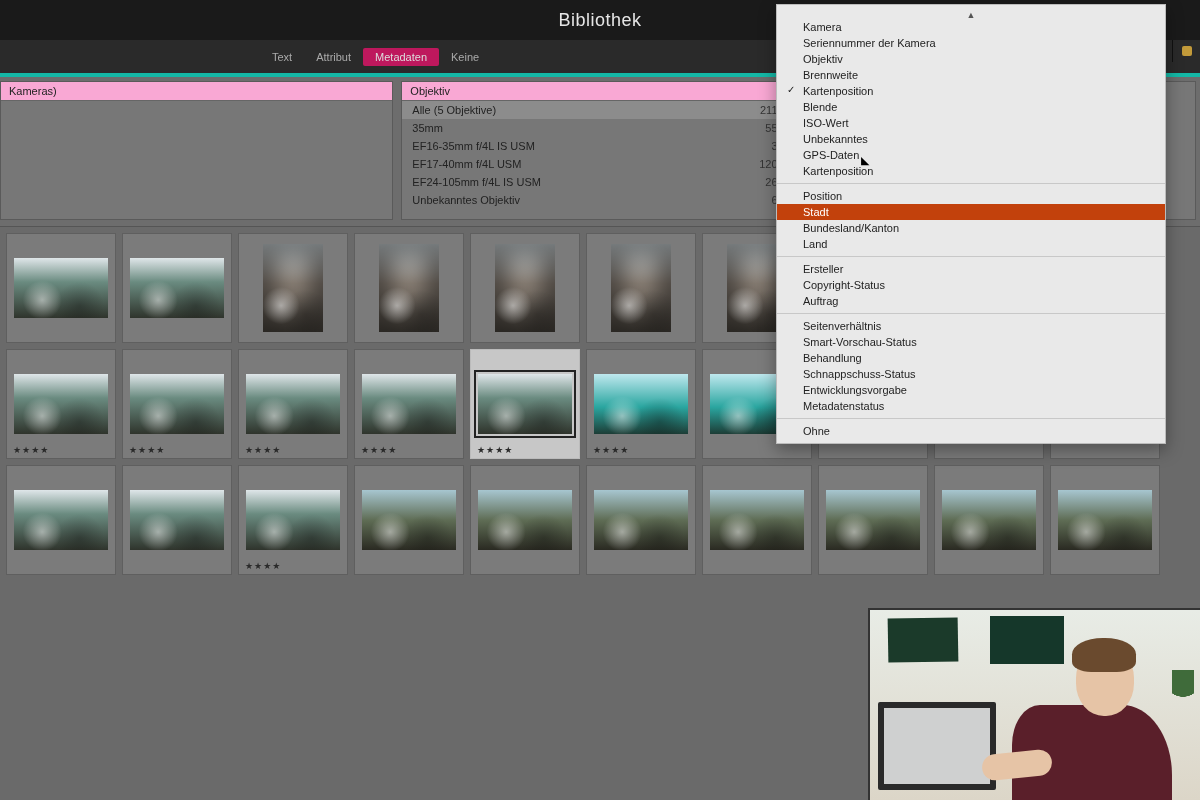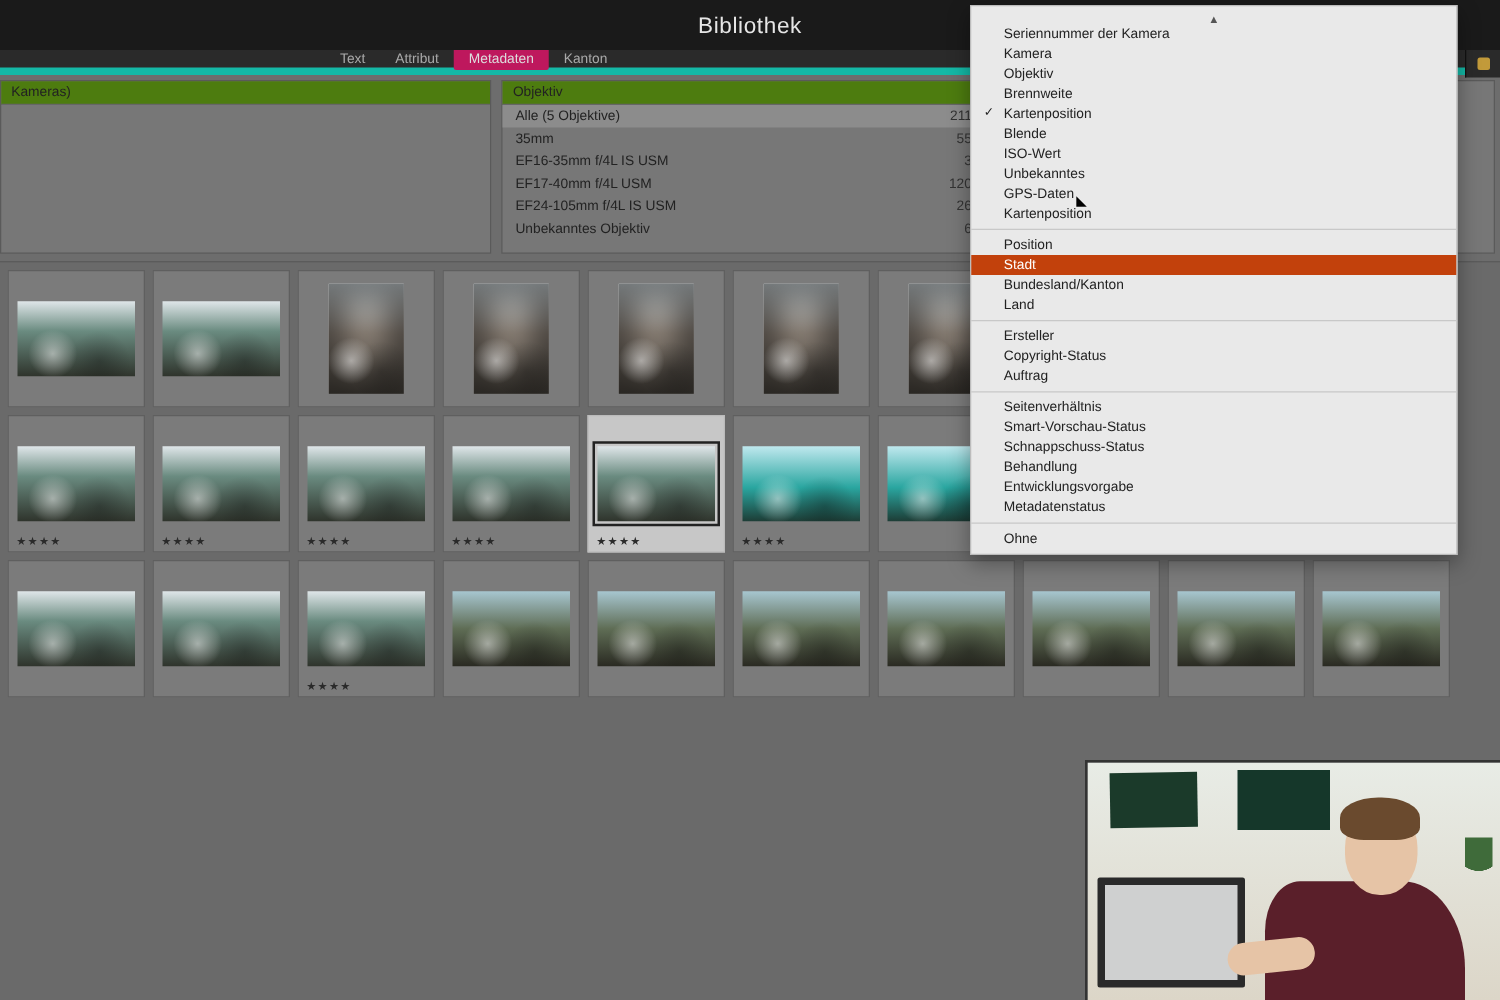--- a/index.html
+++ b/index.html
@@ -1,25 +1,25 @@
 <!DOCTYPE html>
 <html><head>
 <meta charset="utf-8">
 <style>
   * { box-sizing: border-box; margin: 0; padding: 0; font-family: "Helvetica Neue", Arial, sans-serif; }
   html, body { width: 1200px; height: 800px; background: #6a6a6a; overflow: hidden; }
   .topbar { height: 40px; background: #1a1a1a; color: #e6e6e6; display: flex; align-items: center; justify-content: center; font-size: 18px; position: relative; }
   .topbar .title { letter-spacing: 0.5px; }
-  .toolbar { height: 20px; background: #2a2a2a; display: flex; align-items: center; padding-left: 260px; gap: 0; border-bottom: 6px solid #14b8a6; font-size: 11px; color: #aaa; }
+  .toolbar { height: 37px; background: #2a2a2a; display: flex; align-items: center; padding-left: 260px; gap: 0; border-bottom: 4px solid #14b8a6; font-size: 11px; color: #aaa; }
   .toolbar .tab { padding: 3px 12px; cursor: pointer; }
   .toolbar .tab.active { background: #be185d; color: #ddd; border-radius: 2px; }
   .filters { height: 150px; background: #6d6d6d; display: flex; gap: 8px; padding: 4px 4px 6px 0; border-bottom: 1px solid #555; }
   .filter-pane { flex: 1; background: #777; border: 1px solid #5a5a5a; display: flex; flex-direction: column; font-size: 11px; color: #222; min-width: 0; }
   .filter-pane:first-child { margin-left: 0; }
-  .filter-head { background: #4d7c0f; padding: 3px 8px; font-size: 11px; color: #222; border-bottom: 1px solid #666; }
+  .filter-head { background: #f9a8d4; padding: 3px 8px; font-size: 11px; color: #222; border-bottom: 1px solid #666; }
   .filter-row { display: flex; justify-content: space-between; padding: 3px 10px; cursor: pointer; }
   .filter-row.sel { background: #8c8c8c; }
   .filter-row .count { color: #333; }
   .grid-area { padding: 6px 2px; background: #6a6a6a; }
   .grid-row { display: flex; gap: 6px; margin-bottom: 6px; padding: 0 4px; }
   .cell { width: 110px; height: 110px; background: #7b7b7b; border: 1px solid #5f5f5f; display: flex; flex-direction: column; align-items: center; justify-content: center; position: relative; padding: 4px; }
   .cell.selected { background: #c7c7c7; border: 1px solid #bbb; }
   .cell.selected .thumb { outline: 2px solid #222; outline-offset: 2px; }
   .cell .thumb { width: 94px; height: 60px; background: linear-gradient(180deg,#cfd7da 0%, #8a8076 45%, #4b463f 100%); position: relative; overflow: hidden; }
   .cell .thumb.portrait { width: 60px; height: 88px; }
@@ -63,21 +63,21 @@
   <span class="title">Bibliothek</span>
 </div>
 <div class="right-strip">
     <div class="pip"></div>
   </div>
 
 <div class="toolbar">
   <div class="tab">Text</div>
   <div class="tab">Attribut</div>
   <div class="tab active">Metadaten</div>
-  <div class="tab">Kanton</div>
+  <div class="tab">Keine</div>
 </div>
 
 <div class="filters">
   <div class="filter-pane">
     <div class="filter-head">
       <span>Kameras)</span>
     </div>
   </div>
   <div class="filter-pane">
     <div class="filter-head">
@@ -218,44 +218,44 @@
           <div class="thumb wide"></div>
         </div>
       </div>
     </div>
 </div>
 <div class="empty-bottom"></div>
 
 <div class="menu">
   <div class="arrow">▲</div>
   <div id="menu-body">
+      <div class="item">Kamera</div>
       <div class="item">Seriennummer der Kamera</div>
-      <div class="item">Kamera</div>
       <div class="item">Objektiv</div>
       <div class="item">Brennweite</div>
       <div class="item checked">Kartenposition</div>
       <div class="item">Blende</div>
       <div class="item">ISO-Wert</div>
       <div class="item">Unbekanntes</div>
       <div class="item">GPS-Daten</div>
       <div class="item">Kartenposition</div>
       <div class="sep"></div>
       <div class="item">Position</div>
       <div class="item highlight">Stadt</div>
       <div class="item">Bundesland/Kanton</div>
       <div class="item">Land</div>
       <div class="sep"></div>
       <div class="item">Ersteller</div>
       <div class="item">Copyright-Status</div>
       <div class="item">Auftrag</div>
       <div class="sep"></div>
       <div class="item">Seitenverhältnis</div>
       <div class="item">Smart-Vorschau-Status</div>
+      <div class="item">Behandlung</div>
       <div class="item">Schnappschuss-Status</div>
-      <div class="item">Behandlung</div>
       <div class="item">Entwicklungsvorgabe</div>
       <div class="item">Metadatenstatus</div>
       <div class="sep"></div>
       <div class="item">Ohne</div>
     </div>
   <span class="cursor">◣</span>
 </div>
 
 <div class="webcam">
   <div class="poster1"></div>

